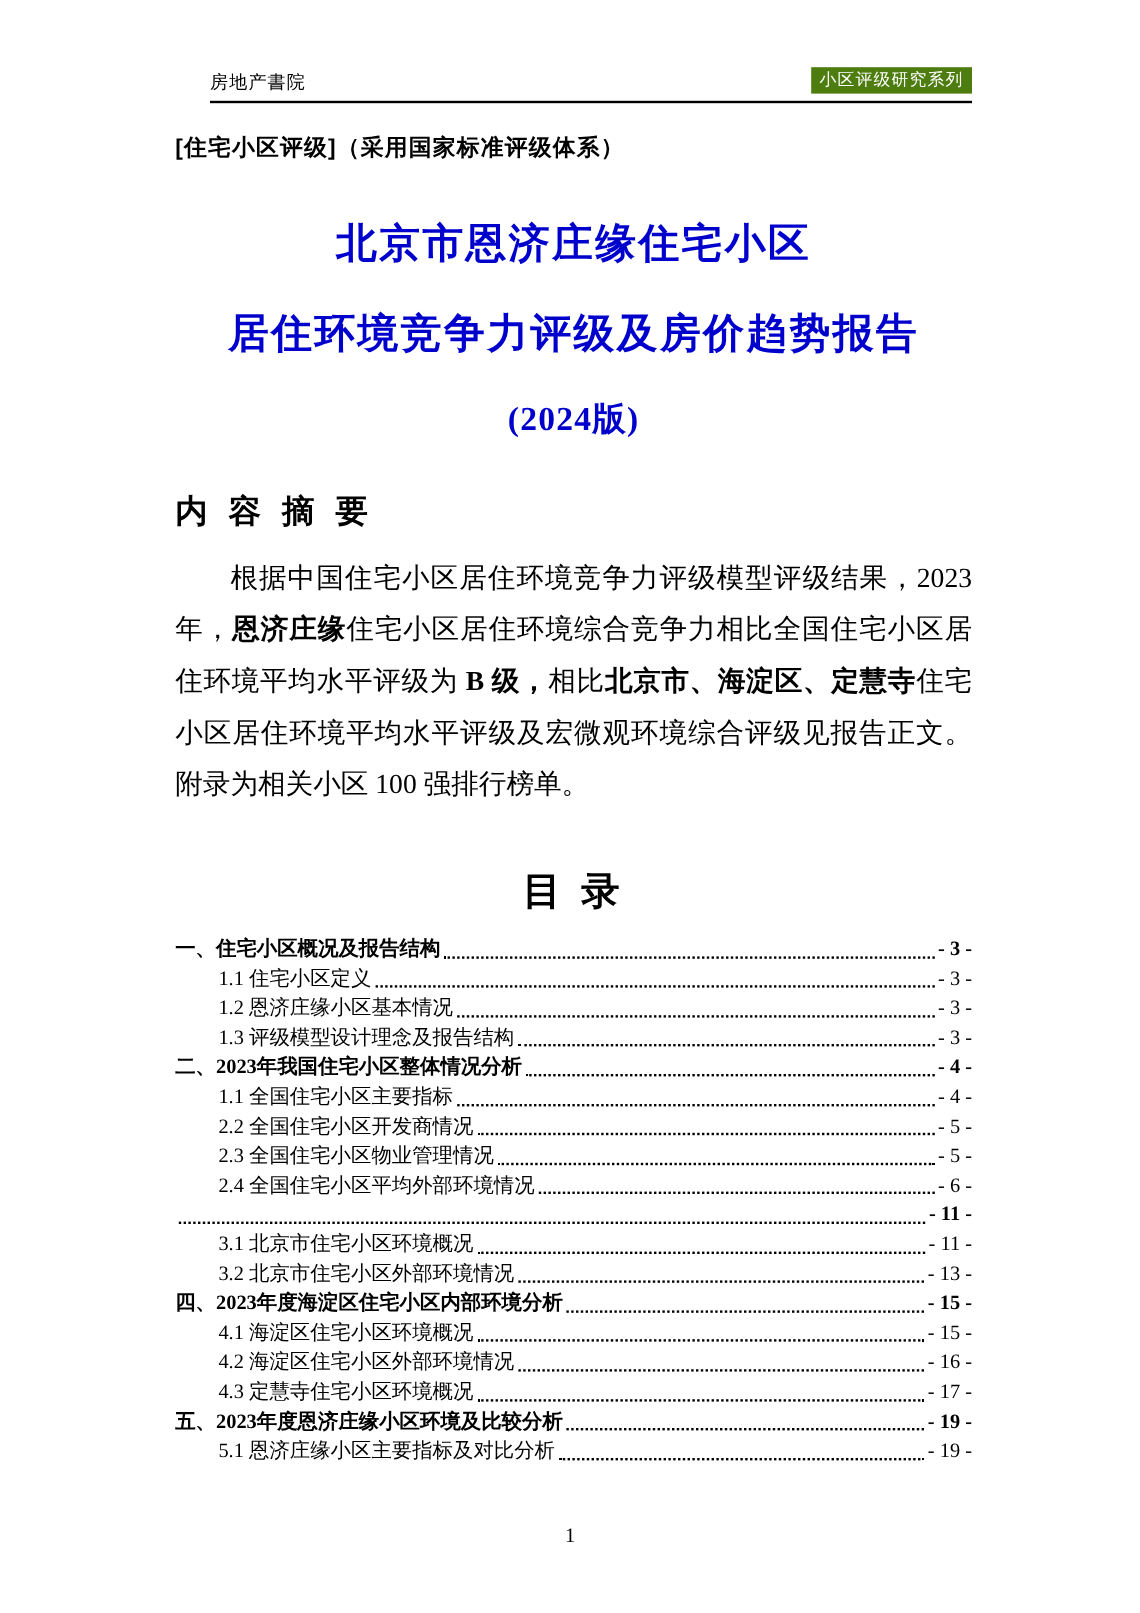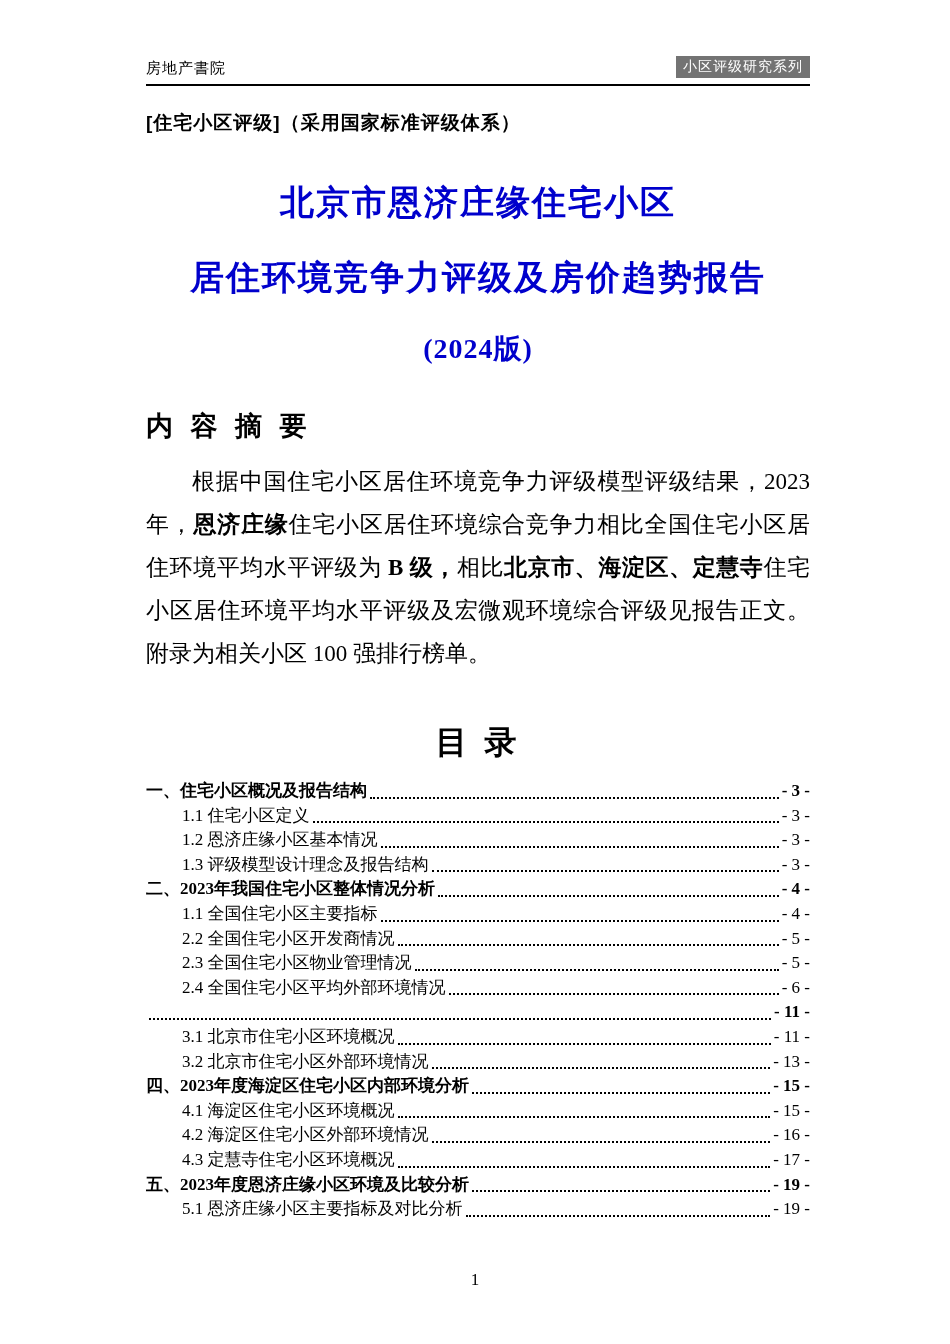--- a/index.html
+++ b/index.html
@@ -11,24 +11,25 @@
     color:#000;
     overflow:hidden;
   }
   .page { padding:56px 140px 0 146px; }
 
   
   .header-row {
     display:flex; justify-content:space-between; align-items:flex-end;
     border-bottom:2px solid #000; padding-bottom:6px;
     font-family:"Liberation Sans","DejaVu Sans",sans-serif;
+    margin-left:29px;
   }
   .header-left { font-size:15px; letter-spacing:1px; }
   .header-right {
-    background:#737373; color:#fff; font-size:14px; padding:2px 7px; letter-spacing:1px;
+    background:#4d7c0f; color:#fff; font-size:14px; padding:2px 7px; letter-spacing:1px;
   }
 
   
   .tagline {
     margin-top:24px; font-size:19px; font-weight:bold;
     font-family:"Liberation Sans","DejaVu Sans",sans-serif;
     letter-spacing:1px;
   }
 
   

